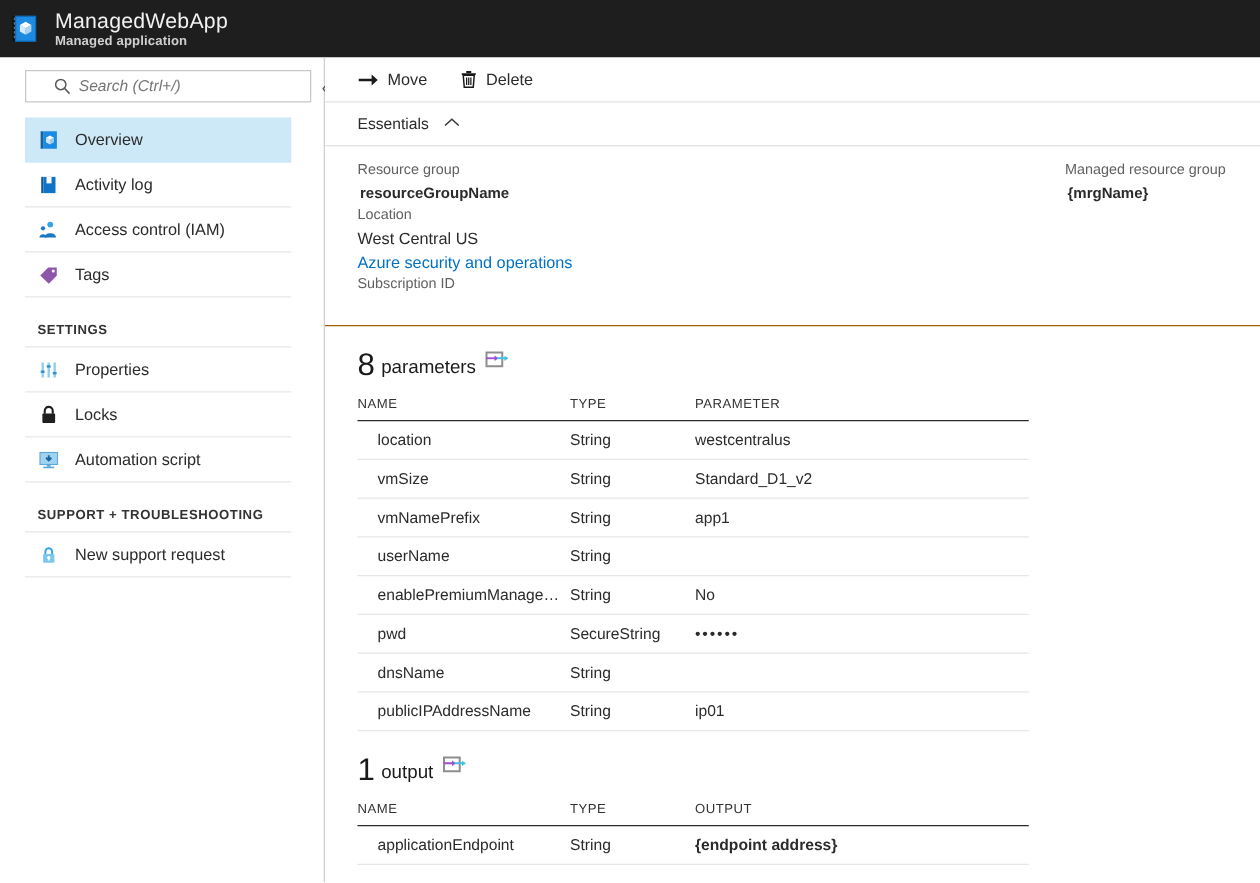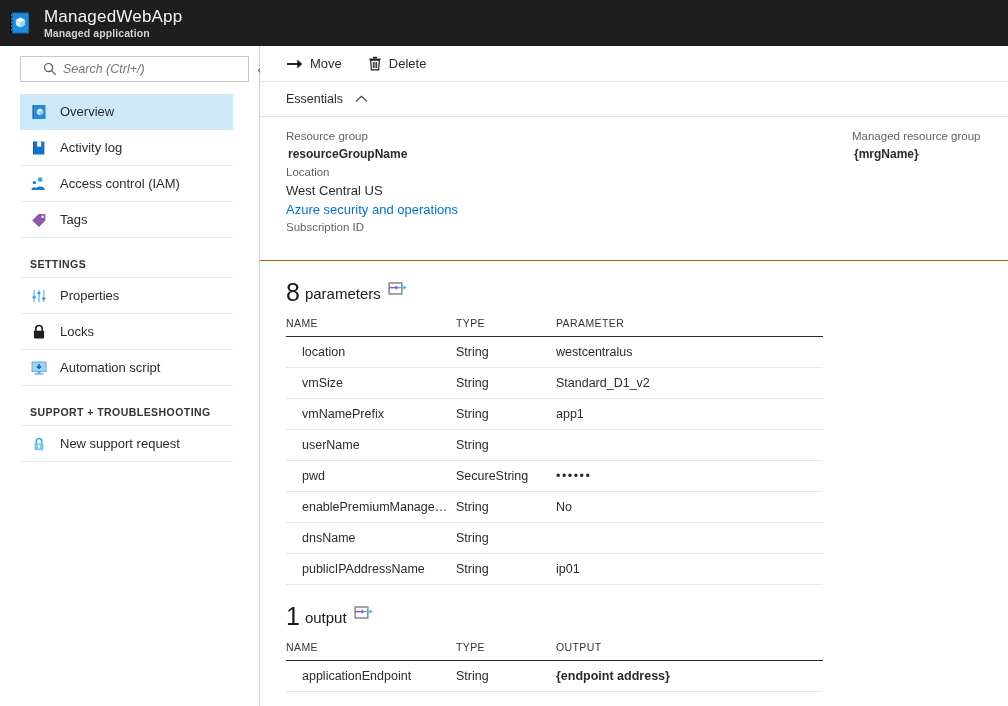--- a/index.html
+++ b/index.html
@@ -404,28 +404,28 @@
             <td class="c-name">vmNamePrefix</td>
             <td>String</td>
             <td>app1</td>
           </tr>
           <tr>
             <td class="c-name">userName</td>
             <td>String</td>
             <td></td>
           </tr>
           <tr>
+            <td class="c-name">enablePremiumManagem…</td>
+            <td>String</td>
+            <td>No</td>
+          </tr>
+          <tr>
             <td class="c-name">pwd</td>
             <td>SecureString</td>
             <td class="dots">••••••</td>
-          </tr>
-          <tr>
-            <td class="c-name">enablePremiumManagem…</td>
-            <td>String</td>
-            <td>No</td>
           </tr>
           <tr>
             <td class="c-name">dnsName</td>
             <td>String</td>
             <td></td>
           </tr>
           <tr>
             <td class="c-name">publicIPAddressName</td>
             <td>String</td>
             <td>ip01</td>

